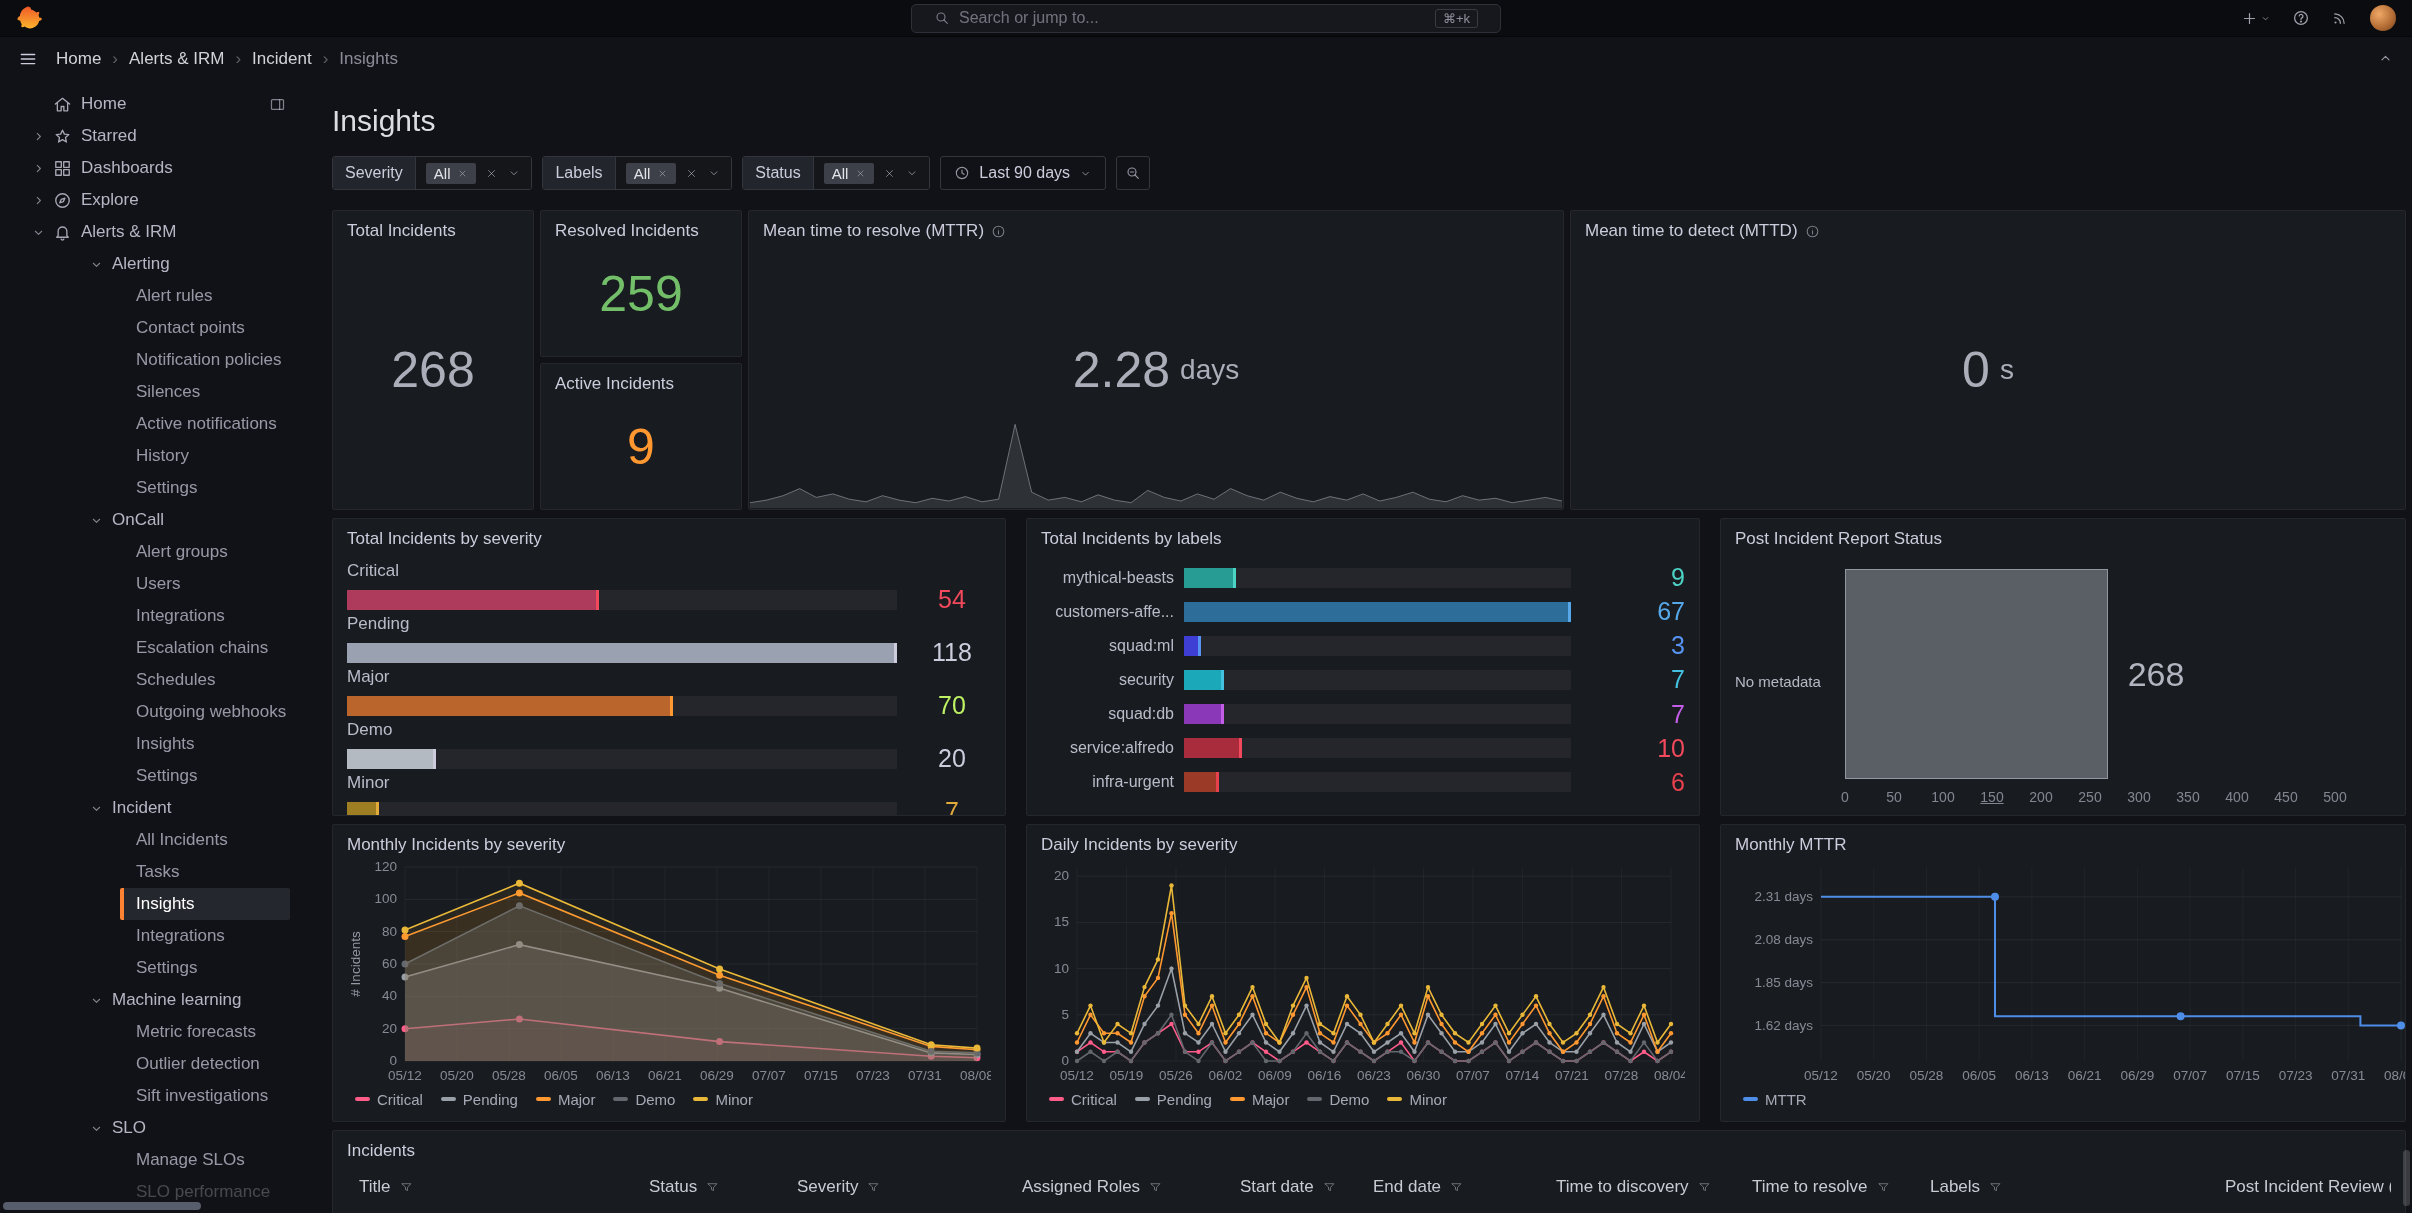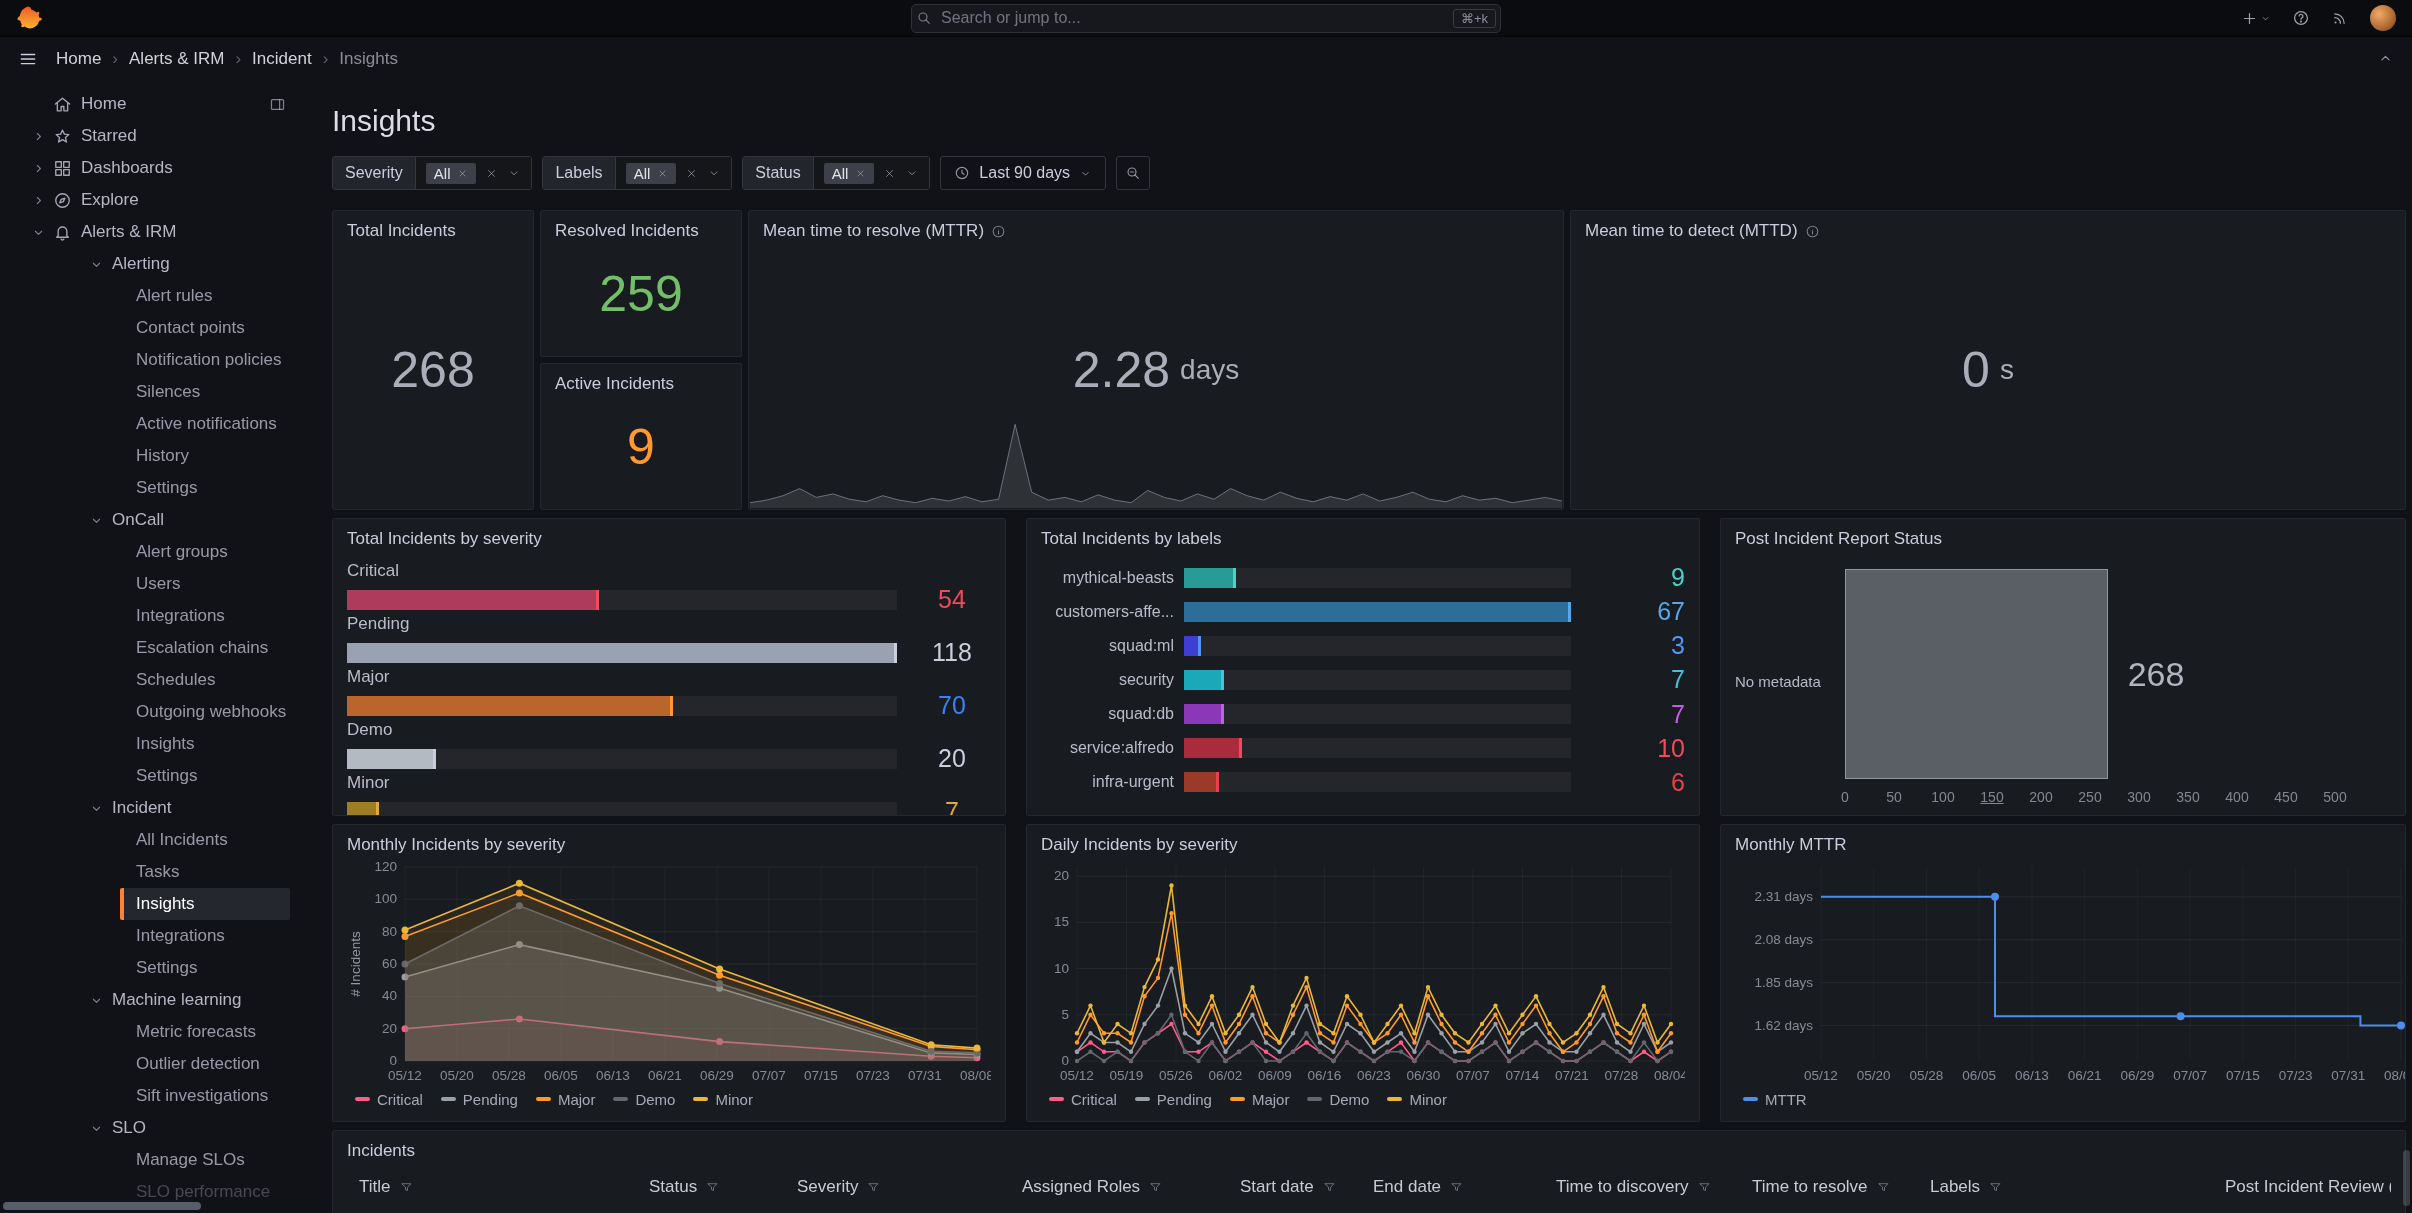--- a/index.html
+++ b/index.html
@@ -3,21 +3,21 @@
 <meta charset="utf-8">
 <style>
 *{box-sizing:border-box;margin:0;padding:0}
 html,body{width:2412px;height:1213px;overflow:hidden;background:#111217;color:#ccccdc;font-family:"Liberation Sans",sans-serif}
 svg{display:block}
 svg text{font-family:"Liberation Sans",sans-serif}
 
 
 .topbar{position:fixed;top:0;left:0;right:0;height:37px;background:#0b0c0f;display:flex;align-items:center;padding:0 16px;z-index:50;border-bottom:1px solid #050608}
 .logo{width:26px;height:26px;display:flex;align-items:center}
-.search{position:absolute;left:50%;transform:translateX(-50%);width:590px;height:29px;background:#17181e;border:1px solid #2f3138;border-radius:5px;display:flex;align-items:center;padding:0 4px;gap:9px;color:rgba(204,204,220,.55)}
+.search{position:absolute;left:50%;transform:translateX(-50%);width:590px;height:29px;background:#17181e;border:1px solid #2f3138;border-radius:5px;display:flex;align-items:center;padding:0 22px;gap:9px;color:rgba(204,204,220,.55)}
 .search input{flex:1;background:transparent;border:none;outline:none;color:#ccccdc;font-size:16px;font-family:inherit}
 .search input::placeholder{color:rgba(204,204,220,.5)}
 .kbd{border:1px solid #393b42;border-radius:3px;padding:1px 7px;font-size:13px;color:rgba(204,204,220,.65);white-space:nowrap}
 .tb-right{margin-left:auto;display:flex;align-items:center;gap:21px;color:#9da0ab}
 .tb-ic{display:flex;align-items:center;gap:2px;cursor:pointer}
 .avatar{width:26px;height:26px;border-radius:50%;background:radial-gradient(circle at 35% 35%,#f0a966,#b06a33 60%,#6b3d1c)}
 
 
 .crumbbar{position:fixed;top:37px;left:0;right:0;height:43px;display:flex;align-items:center;padding:0 18px;gap:18px;background:#111217;z-index:40}
 .burger{color:#ccccdc;display:flex}
@@ -546,21 +546,21 @@
               </div>
               <div class="sg-val" style="color:#ccccdc">118</div>
             </div>
           </div>
           <div class="sg-row">
             <div class="sg-label">Major</div>
             <div class="sg-line">
               <div class="sg-track">
                 <div class="sg-fill" style="width:59.3%;background:#b9652c;border-right:3px solid #ff9830"></div>
               </div>
-              <div class="sg-val" style="color:#3b82f6">70</div>
+              <div class="sg-val" style="color:#bef264">70</div>
             </div>
           </div>
           <div class="sg-row">
             <div class="sg-label">Demo</div>
             <div class="sg-line">
               <div class="sg-track">
                 <div class="sg-fill" style="width:16.1%;background:#b4bac2;border-right:3px solid #ccccdc"></div>
               </div>
               <div class="sg-val" style="color:#ccccdc">20</div>
             </div>

